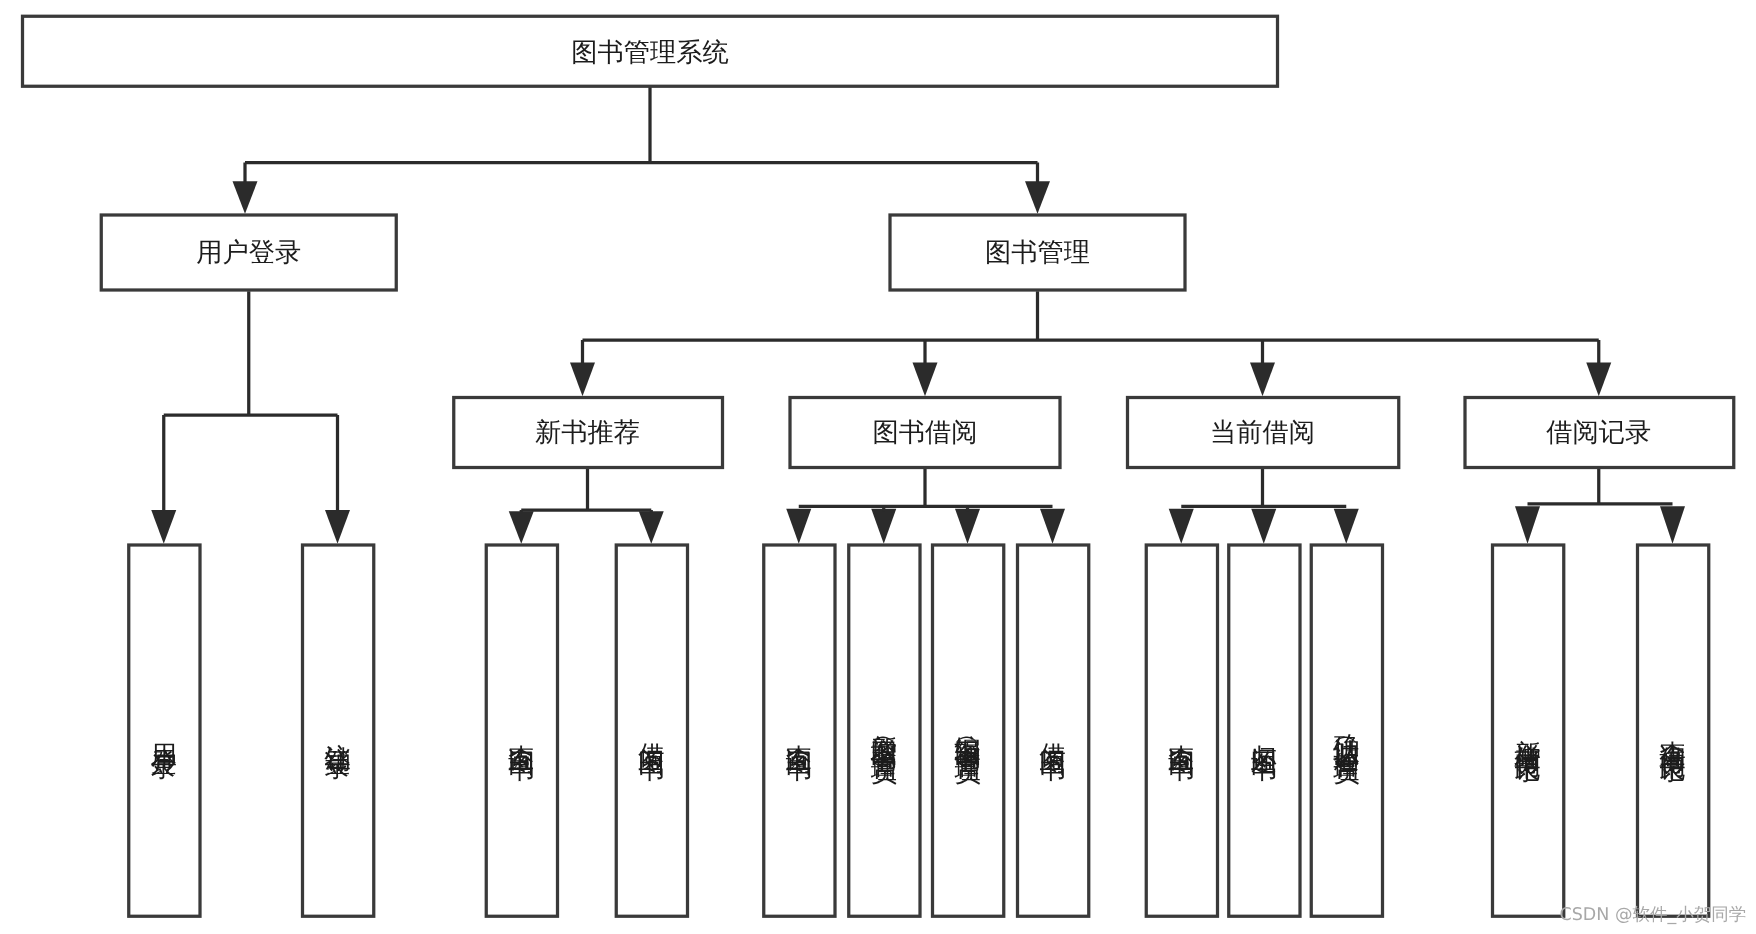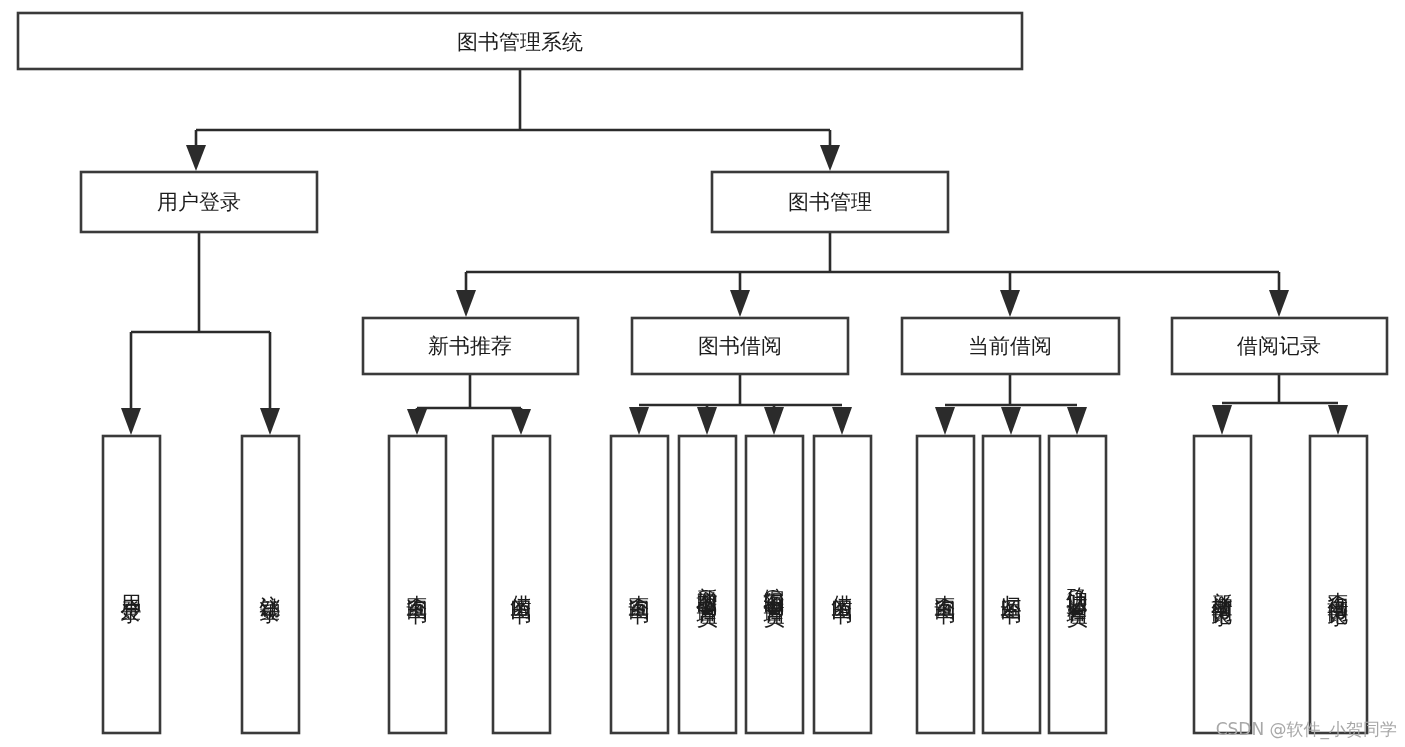--- a/index.html
+++ b/index.html
@@ -55,21 +55,21 @@
     writing-mode: vertical-rl;
     text-orientation: upright;
     letter-spacing: 3px;
     text-anchor: middle;
   }
   .watermark-text {
     position: absolute;
     right: 8px;
     bottom: 6px;
     font-family: "DejaVu Sans", "Liberation Sans", sans-serif;
-    font-size: 17px;
+    font-size: 14px;
     color: #a8a8a8;
     white-space: nowrap;
     user-select: none;
   }
 </style>
 </head>
 <body>
 
 <div id="diagram-root">
 

